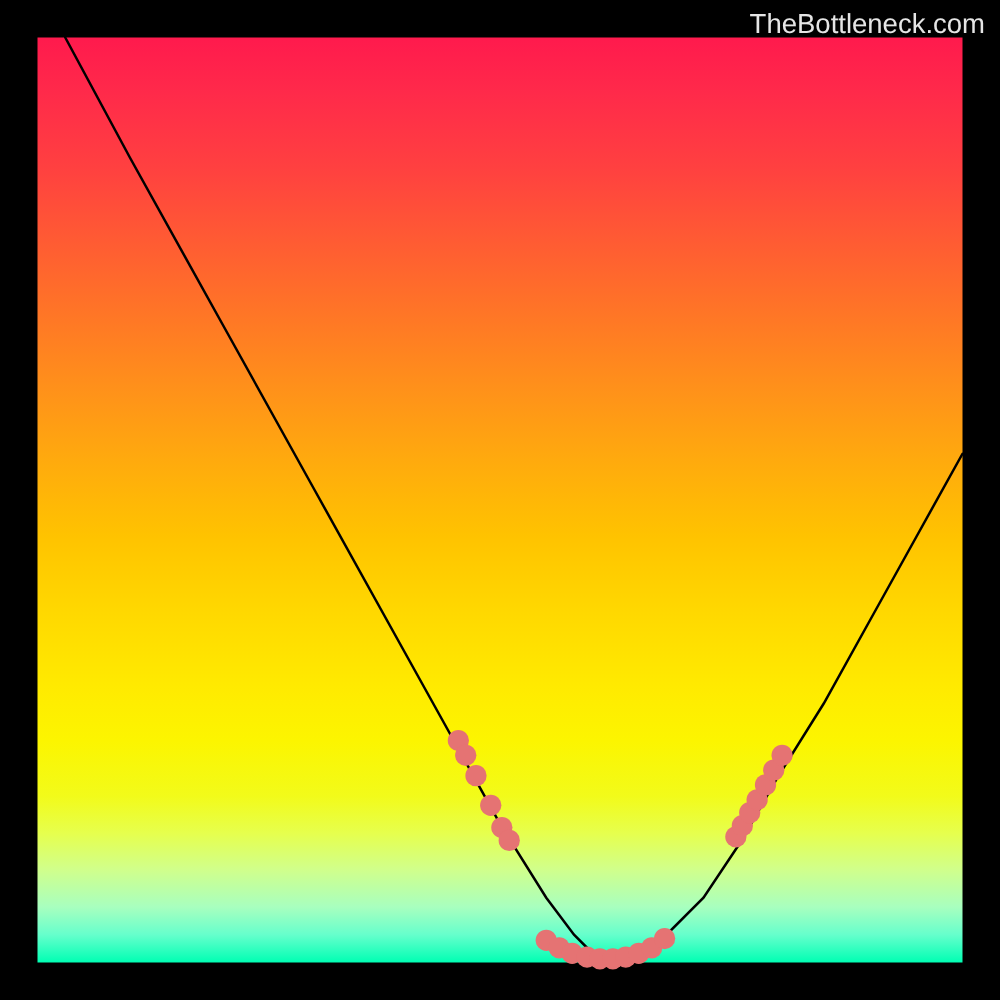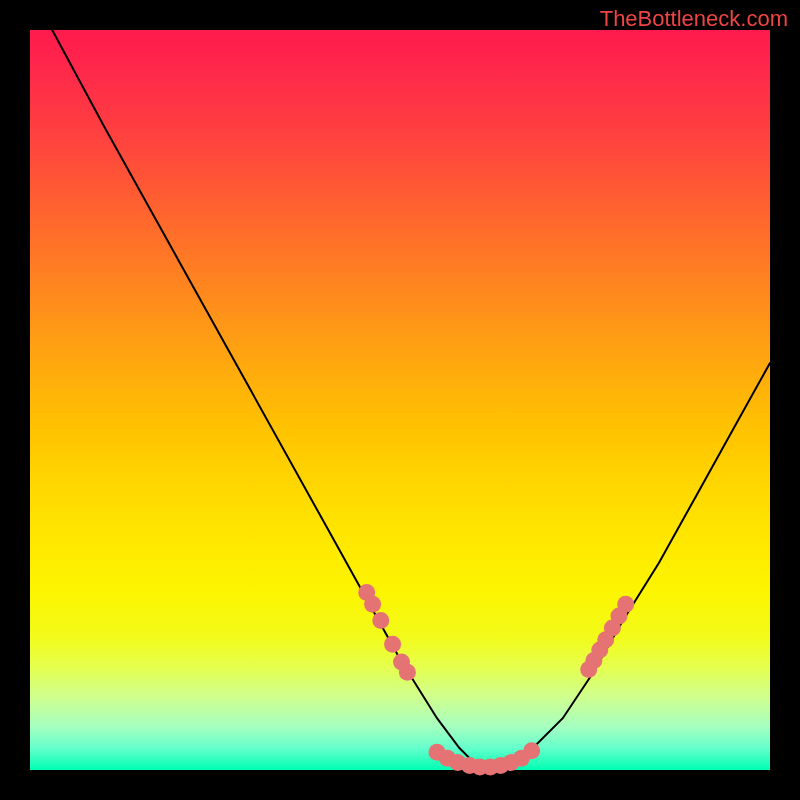--- a/index.html
+++ b/index.html
@@ -8,21 +8,21 @@
     height: 800px;
     background: #000;
     position: relative;
     font-family: Arial, Helvetica, sans-serif;
     overflow: hidden;
   }
   .watermark {
     position: absolute;
     top: 6px;
     right: 12px;
-    color: #ef4444;
+    color: #e5e5e5;
     font-size: 22px;
     font-weight: 400;
     letter-spacing: 0px;
     z-index: 10;
   }
   .plot-area {
     position: absolute;
     left: 30px;
     top: 30px;
     width: 740px;

